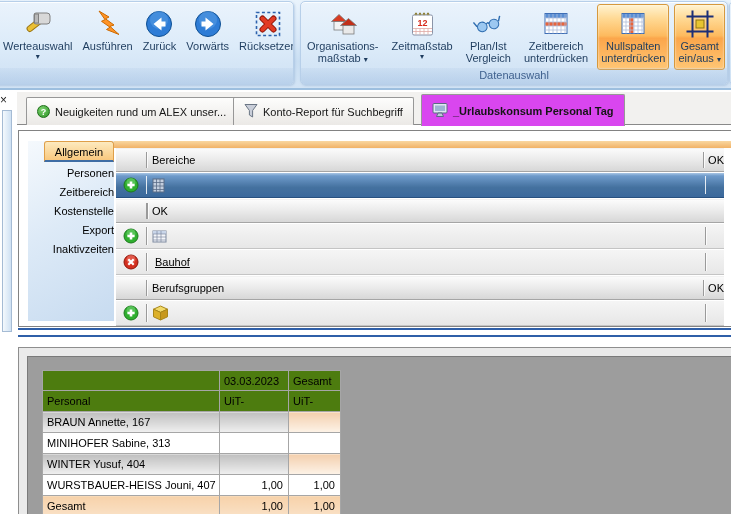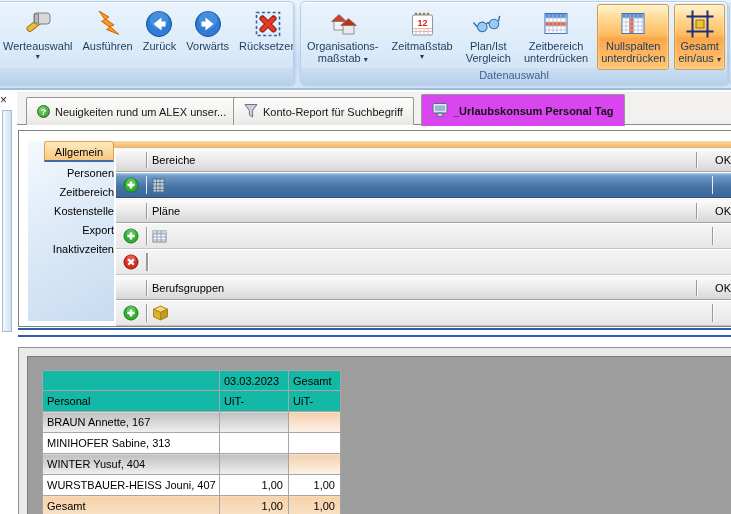--- a/index.html
+++ b/index.html
@@ -48,51 +48,51 @@
   .filter-panel{position:absolute;left:18px;top:130px;width:715px;height:197px;background:#fff;
     border:1px solid #828282;}
   .fp-strip{position:absolute;left:26px;top:10px;right:0;height:7px;
     background:linear-gradient(180deg,#f9d7a1,#f1b267);}
   .fp-sidebar{position:absolute;left:9px;top:10px;width:86px;height:180px;
     background:linear-gradient(150deg,#f5f9fd 0%,#ddeaf7 45%,#c7dbf0 100%);}
   .side-tab{height:19px;line-height:19px;text-align:right;font-size:11px;color:#000;}
   .side-tab.active{width:70px;margin-left:16px;height:21px;line-height:20px;text-align:center;
     background:linear-gradient(180deg,#fdeabf 0%,#f9c87e 100%);
     border:1px solid #df9f49;border-bottom:2px solid #3e6da5;border-radius:3px 3px 0 0;margin-bottom:2px;}
-  .fp-rows{position:absolute;left:97px;top:17px;right:1px;}
+  .fp-rows{position:absolute;left:97px;top:17px;right:8px;}
   .frow{display:flex;align-items:center;height:24px;margin-bottom:1px;}
   .frow.tall{height:25px;}
   .frow.header{background:linear-gradient(180deg,#fbfbfb 0%,#ececec 45%,#d7d7d7 100%);
     border-top:1px solid #f2f2f2;border-bottom:1px solid #a5a5a5;}
   .frow.item{background:linear-gradient(180deg,#f5f5f5,#e7e7e7);border-bottom:1px solid #c4c4c4;}
   .frow.item.selected{background:linear-gradient(180deg,#a9c6e5 0%,#6f9bcb 12%,#44719f 60%,#3a689c 100%);
     border-bottom:1px solid #27507f;}
   .fl-cell{flex:0 0 30px;height:100%;display:flex;align-items:center;justify-content:center;}
   .f-sep{flex:0 0 1px;height:72%;background:#9a9a9a;box-shadow:1px 0 0 rgba(255,255,255,.8);}
   .selected .f-sep{background:rgba(255,255,255,.85);box-shadow:none;}
   .f-content{flex:1 1 auto;height:100%;display:flex;align-items:center;padding-left:5px;
     font-size:11px;color:#000;}
-  .f-ok{flex:0 0 18px;font-size:11px;color:#000;padding-left:18px;}
+  .f-ok{flex:0 0 18px;font-size:11px;color:#000;padding-left:4px;}
   .bauhof{text-decoration:underline;padding:0 3px;}
   .splitter{position:absolute;left:18px;top:328px;width:713px;height:9px;background:#fff;
     border-top:2px solid #2f5fa8;border-bottom:2px solid #2f5fa8;}
 
   
   .bottom-panel{position:absolute;left:18px;top:347px;width:714px;height:167px;background:#eaeaea;
     border-top:1px solid #8e8e8e;border-left:1px solid #8e8e8e;}
   .bp-gray{position:absolute;left:8px;top:8px;right:0;bottom:0;background:#9d9d9d;
     border-top:1px solid #7a7a7a;border-left:1px solid #7a7a7a;}
   table.data-grid{position:absolute;left:14px;top:13px;border-collapse:collapse;background:#fff;
     font-size:11px;color:#000;border:1px solid #5e5e5e;}
   .data-grid td{border:1px solid #a6a6a6;padding:0 4px;height:21px;white-space:nowrap;}
   .data-grid tr.hrow1 td{height:20px;}
   .data-grid td.c-name{width:177px;min-width:177px;max-width:177px;margin-left:31px;}
   .data-grid td.c-day{width:69px;min-width:69px;max-width:69px;}
   .data-grid td.c-tot{width:52px;min-width:52px;max-width:52px;}
-  .data-grid td.hd{background:#14b8a6;}
+  .data-grid td.hd{background:#4d7c0f;}
   .data-grid td.num{text-align:right;padding-right:5px;}
   .data-grid td.stripe{background:linear-gradient(180deg,#bfbfbf,#f0f0f0);}
   .data-grid td.stripe-peach{background:linear-gradient(180deg,#f3cfad,#fdf3e8);}
   .data-grid tr.total-row td{background:linear-gradient(180deg,#f7d2aa,#f9e1c6);}
 </style>
 </head>
 <body>
 
 <div class="ribbon">
 
@@ -303,21 +303,20 @@
           <path d="M1 4.5 h11 M1 8 h11 M1 11.5 h11 M4.5 1 v13 M8 1 v13" stroke="#5a6c86" stroke-width=".8"></path>
         </svg>
       </div>
       <div class="f-sep"></div>
       <div class="f-ok"></div>
     </div>
 
     <div class="frow header">
       <div class="fl-cell"></div>
         <div class="f-sep"></div>
-      <div class="f-content">Pläne</div>
       <div class="f-sep"></div>
       <div class="f-ok">OK</div>
     </div>
     <div class="frow item tall">
       <div class="fl-cell">
         <svg width="16" height="16" viewBox="0 0 16 16">
           <circle cx="8" cy="8" r="7" fill="#2faf2f" stroke="#1d7a1d"></circle>
           <circle cx="8" cy="5.5" r="4.5" fill="#6fd06f" opacity=".6"></circle>
           <path d="M8 4.4 V11.6 M4.4 8 H11.6" stroke="#fff" stroke-width="2.6"></path>
         </svg>
@@ -335,20 +334,23 @@
     </div>
     <div class="frow item tall">
       <div class="fl-cell">
         <svg width="16" height="16" viewBox="0 0 16 16">
           <circle cx="8" cy="8" r="7" fill="#d32f1f" stroke="#8e1408"></circle>
           <circle cx="8" cy="5.5" r="4.5" fill="#ef7a6d" opacity=".55"></circle>
           <path d="M5.3 5.3 L10.7 10.7 M10.7 5.3 L5.3 10.7" stroke="#fff" stroke-width="2.2"></path>
         </svg>
       </div>
       <div class="f-sep"></div>
+      <div class="f-content">
+        <span class="bauhof">Bauhof</span>
+      </div>
       <div class="f-sep"></div>
       <div class="f-ok"></div>
     </div>
 
     <div class="frow header">
       <div class="fl-cell"></div>
         <div class="f-sep"></div>
       <div class="f-content">Berufsgruppen</div>
       <div class="f-sep"></div>
       <div class="f-ok">OK</div>

